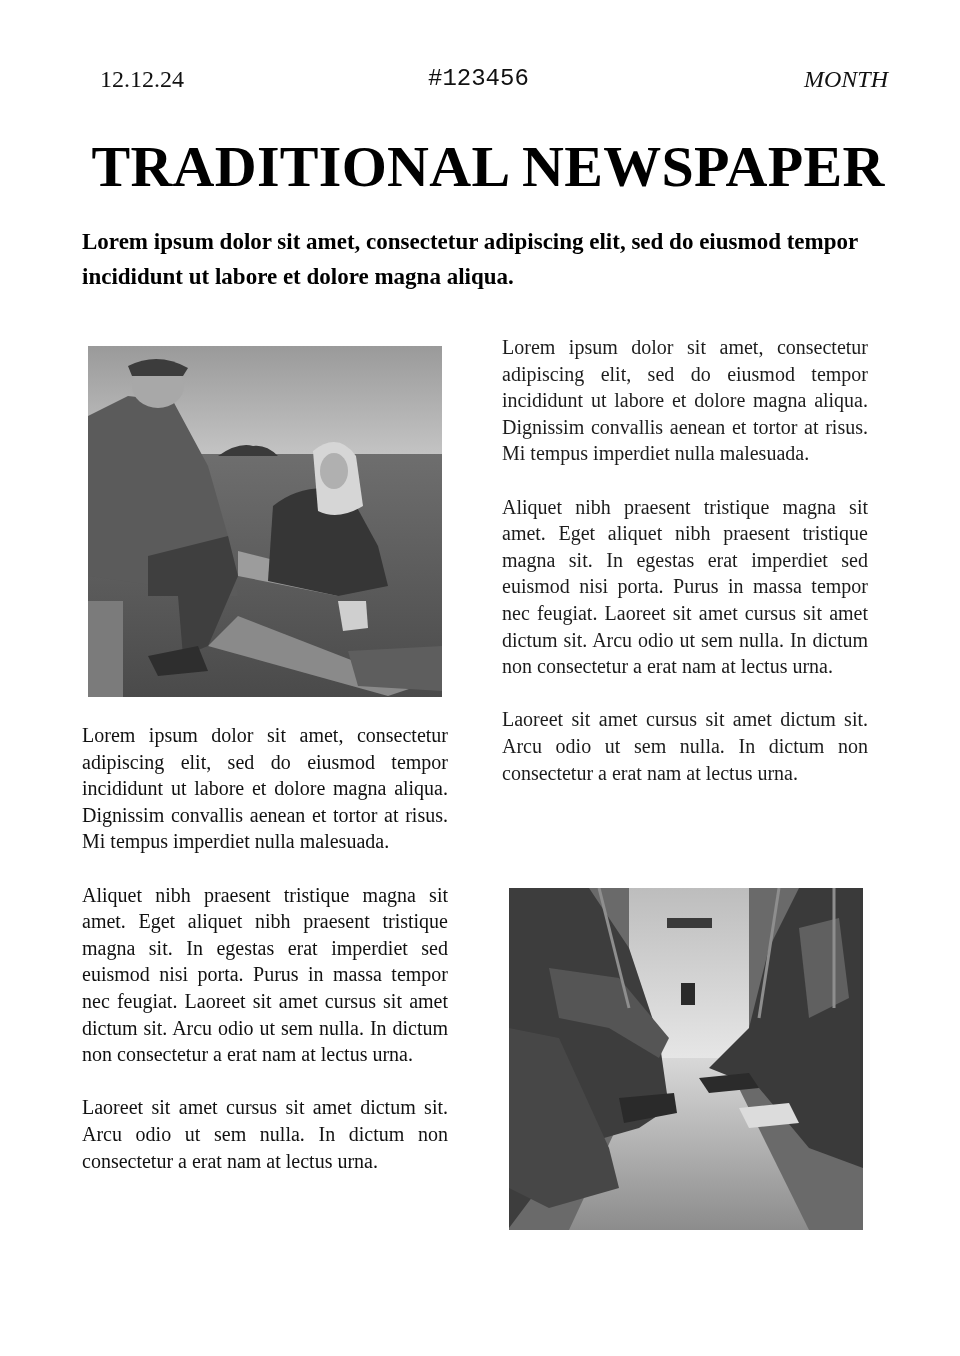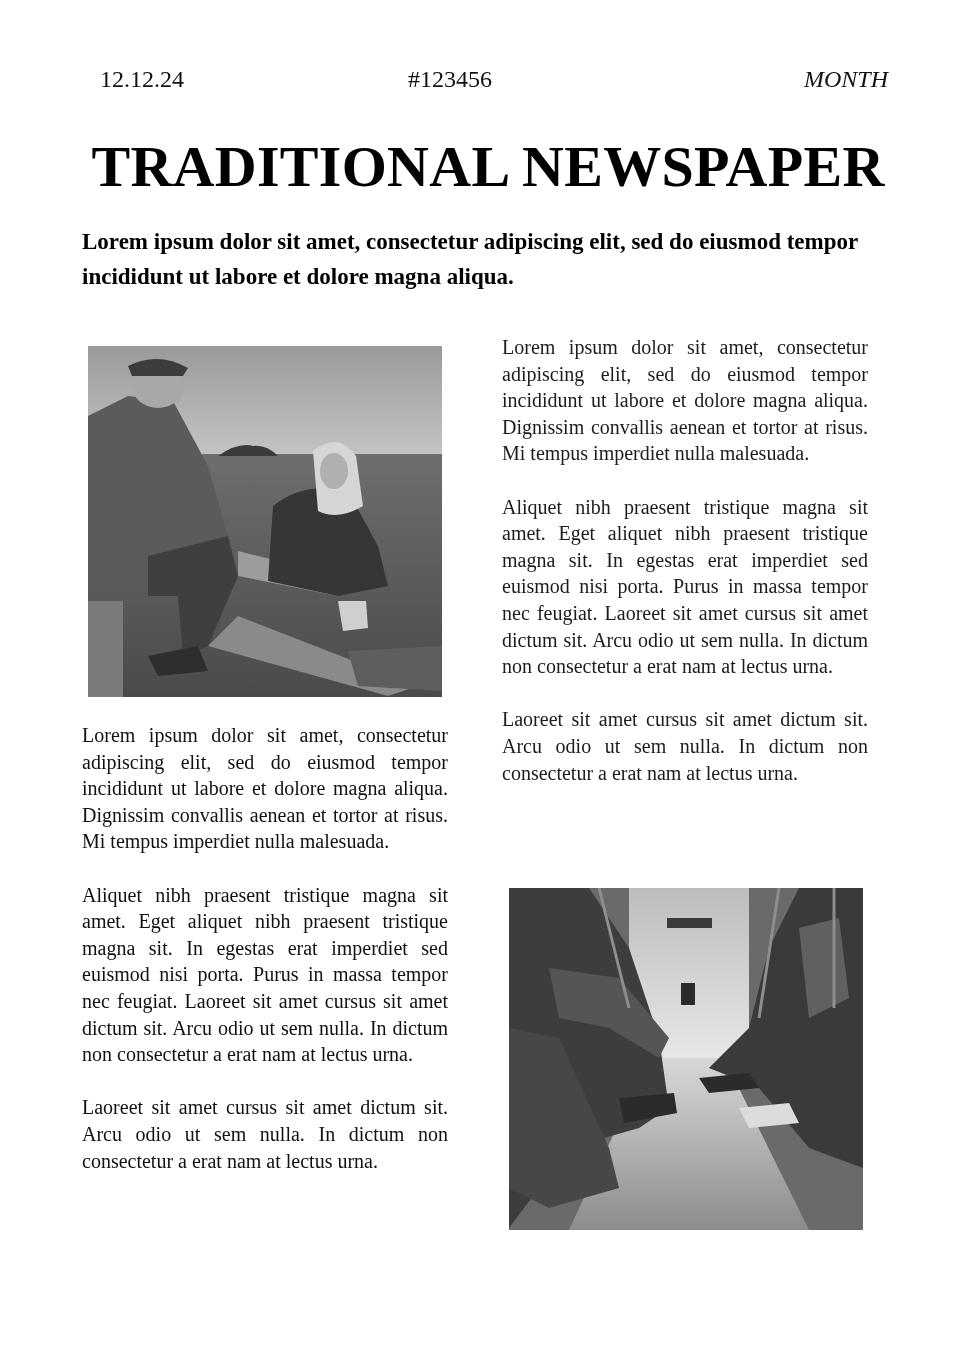--- a/index.html
+++ b/index.html
@@ -2,21 +2,21 @@
 <html><head>
   <meta charset="utf-8">
   <style>
     html, body { margin: 0; padding: 0; background: #ffffff; }
     body {
       width: 960px; height: 1356px; position: relative; overflow: hidden;
       font-family: "Liberation Serif", "DejaVu Serif", serif; color: #111111;
     }
     .meta { position: absolute; top: 62px; font-size: 24px; line-height: 34px; color: #111; }
     .meta.date { left: 100px; font-family: Liberation Serif, serif; }
-    .meta.issue { left: 408px; }
+    .meta.issue { left: 428px; font-family: Liberation Mono, monospace; }
     .meta.month { right: 72px; font-style: italic; }
 
     .title {
       position: absolute; top: 134px; left: 0; width: 976px; text-align: center;
       font-size: 58px; font-weight: bold; line-height: 66px; letter-spacing: 0.3px; color: #000;
       margin: 0;
     }
     .lede {
       position: absolute; top: 224px; left: 82px; width: 800px;
       font-size: 23px; font-weight: bold; line-height: 35px; color: #000; margin: 0;

